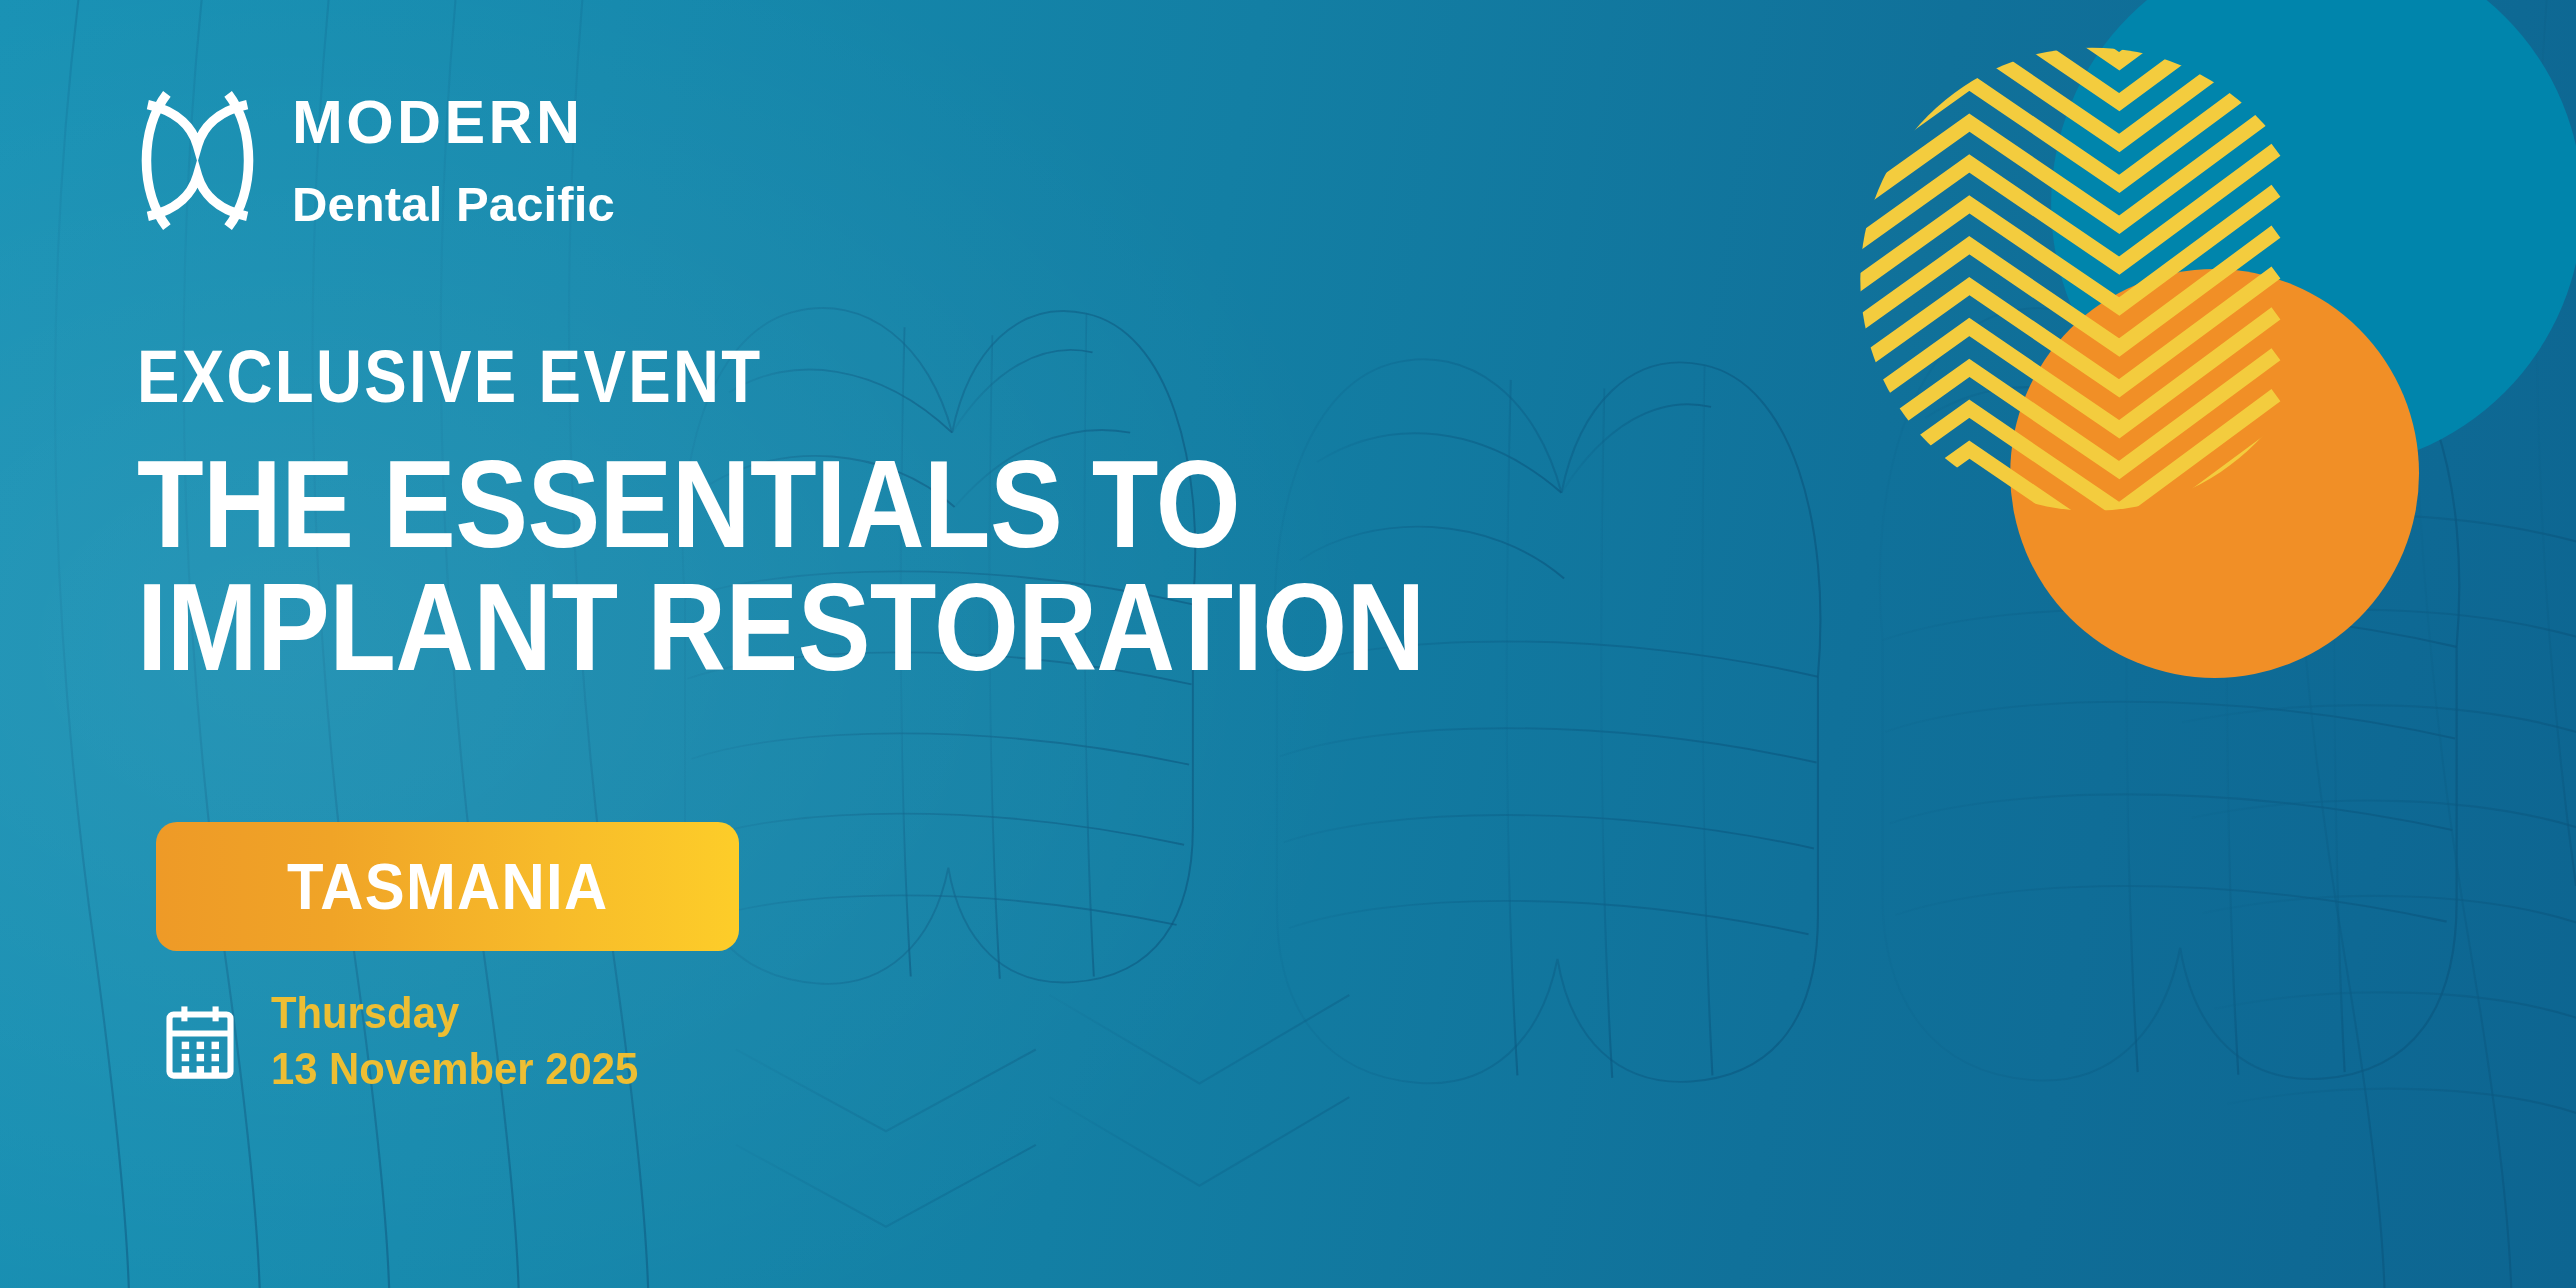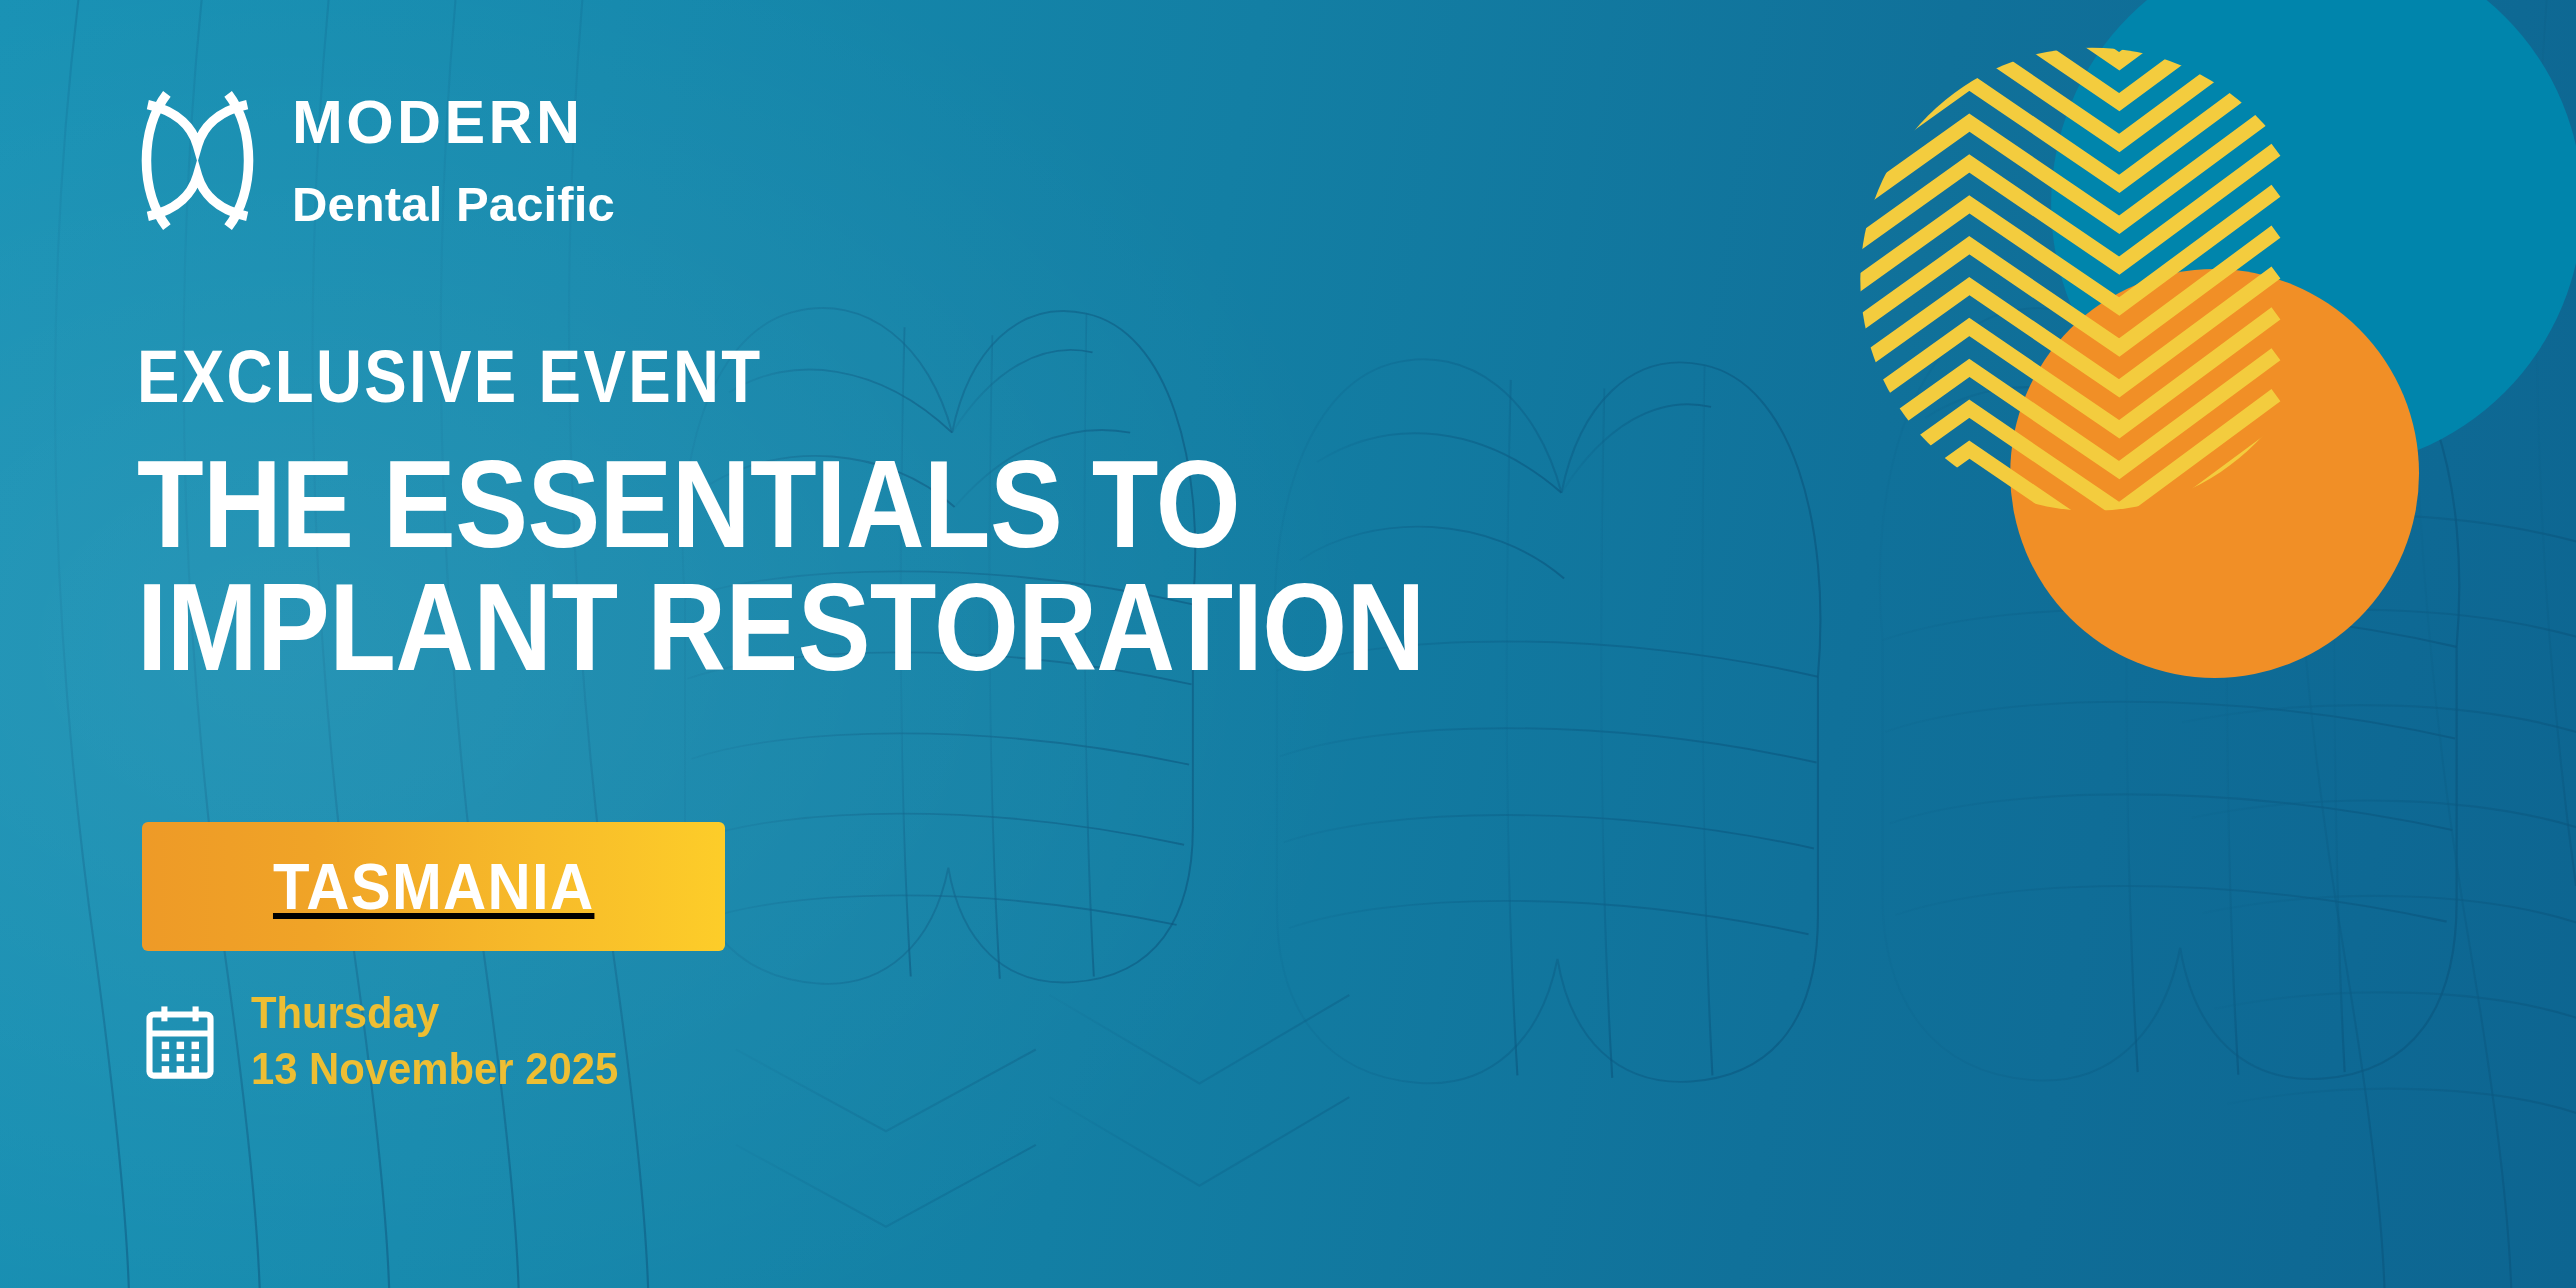--- a/index.html
+++ b/index.html
@@ -108,43 +108,42 @@
     transform: scaleX(0.88);
     transform-origin:left center;
     white-space:nowrap;
   }
   .headline-line { display:block; }
 
   
   .badge {
     position:absolute;
     top:822px;
-    left:142px;
+    left:156px;
     width:583px;
     height:129px;
-    border-radius:6px;
+    border-radius:21px;
     background: linear-gradient(90deg, #ee9a27 0%, #f0a427 30%, #f7bb2a 68%, #fdcd29 100%);
     display:flex;
     align-items:center;
     justify-content:center;
-    text-decoration:underline;
   }
   .badge-label {
     color:#ffffff;
     font-size:65px;
     font-weight:700;
     letter-spacing:1.4px;
     transform: scaleX(0.92);
   }
 
   
   .meta {
     position:absolute;
     top:985px;
-    left:140px;
+    left:160px;
   }
   .meta-row {
     display:flex;
     align-items:center;
     gap:31px;
   }
   .meta-row + .meta-row { margin-top:50px; }
   .meta-icon { width:80px; flex:0 0 80px; display:flex; align-items:center; justify-content:center; }
   .meta-text {
     color:#edbe33;

